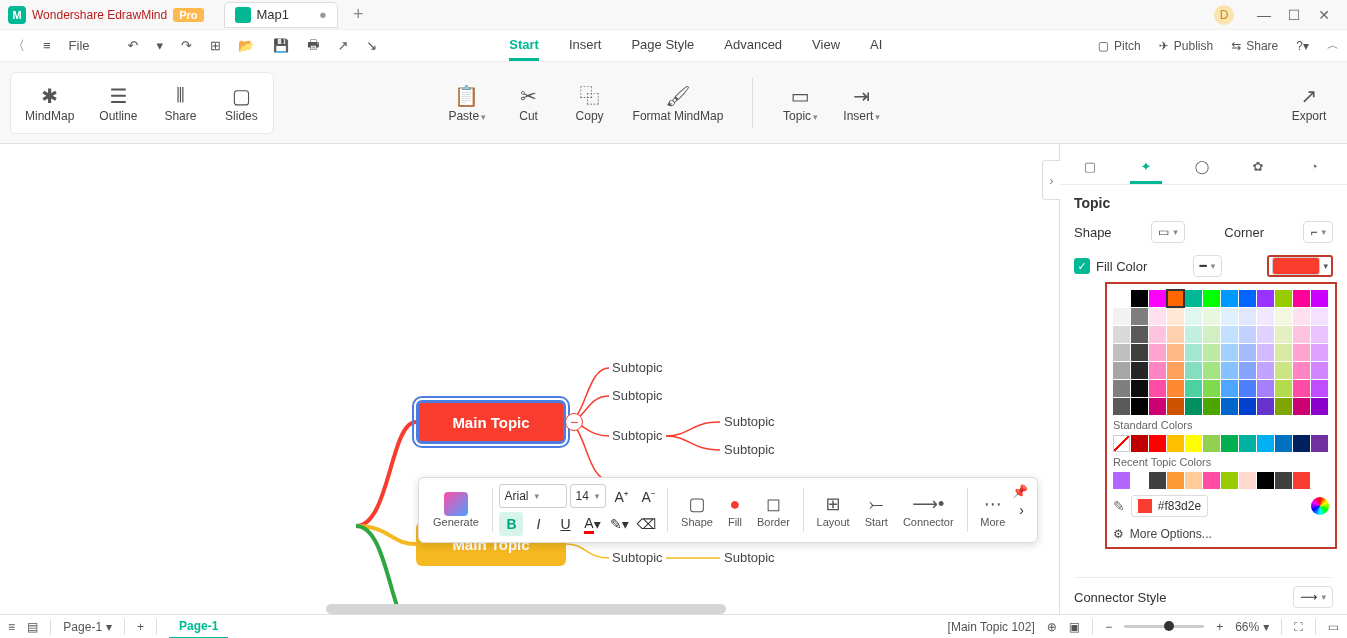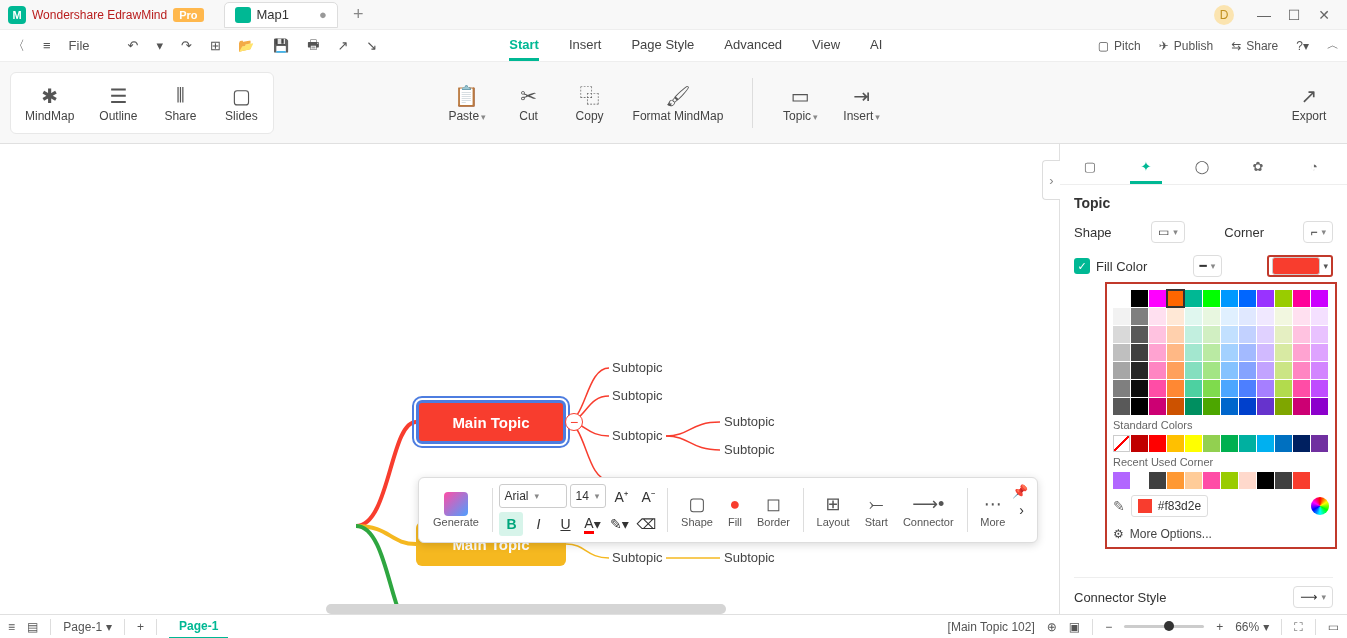--- a/index.html
+++ b/index.html
@@ -461,21 +461,21 @@
         <div class="swatch" style="background: rgb(255, 192, 0);"></div>
         <div class="swatch" style="background: rgb(255, 255, 0);"></div>
         <div class="swatch" style="background: rgb(146, 208, 80);"></div>
         <div class="swatch" style="background: rgb(0, 176, 80);"></div>
         <div class="swatch" style="background: rgb(0, 176, 160);"></div>
         <div class="swatch" style="background: rgb(0, 176, 240);"></div>
         <div class="swatch" style="background: rgb(0, 112, 192);"></div>
         <div class="swatch" style="background: rgb(0, 32, 96);"></div>
         <div class="swatch" style="background: rgb(112, 48, 160);"></div>
       </div>
-    <div class="cp-label">Recent Used Corner</div>
+    <div class="cp-label">Recent Topic Colors</div>
     <div class="swatch-grid" id="recent-grid">
         <div class="swatch" style="background: rgb(178, 102, 255);"></div>
         <div class="swatch" style="background: rgb(255, 255, 255);"></div>
         <div class="swatch" style="background: rgb(64, 64, 64);"></div>
         <div class="swatch" style="background: rgb(255, 153, 51);"></div>
         <div class="swatch" style="background: rgb(255, 204, 153);"></div>
         <div class="swatch" style="background: rgb(255, 77, 166);"></div>
         <div class="swatch" style="background: rgb(153, 204, 0);"></div>
         <div class="swatch" style="background: rgb(255, 217, 204);"></div>
         <div class="swatch" style="background: rgb(0, 0, 0);"></div>

